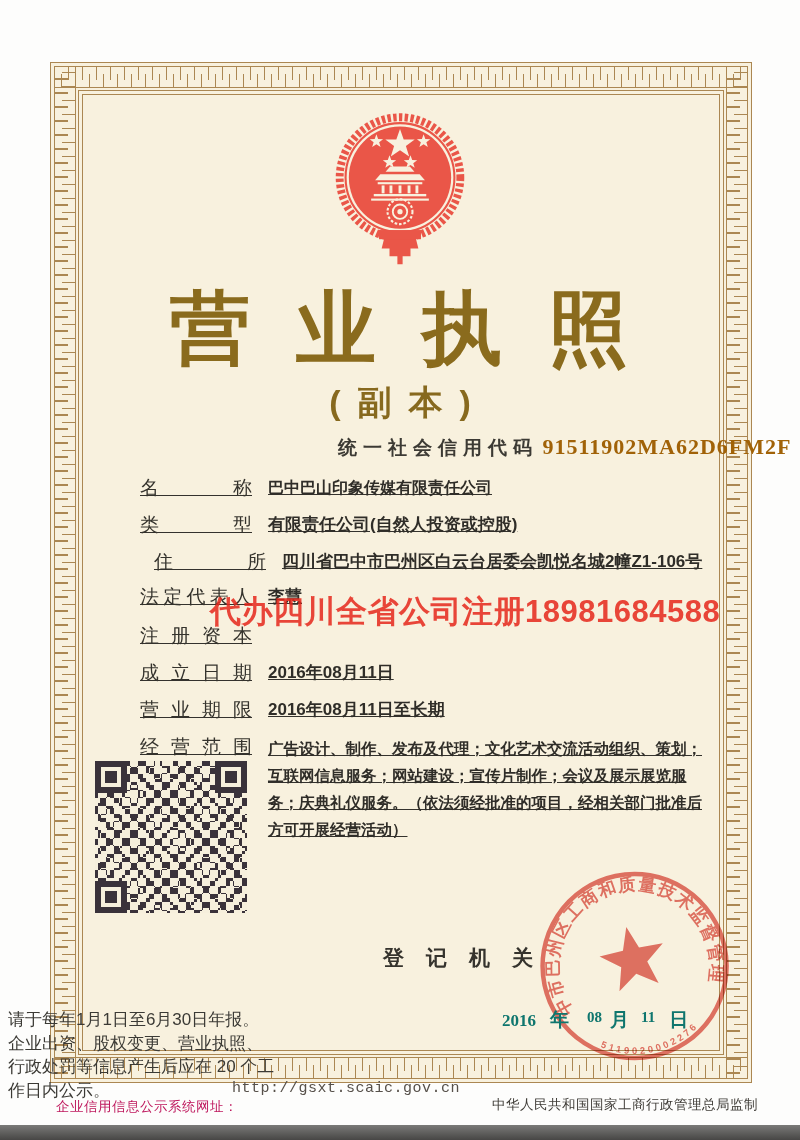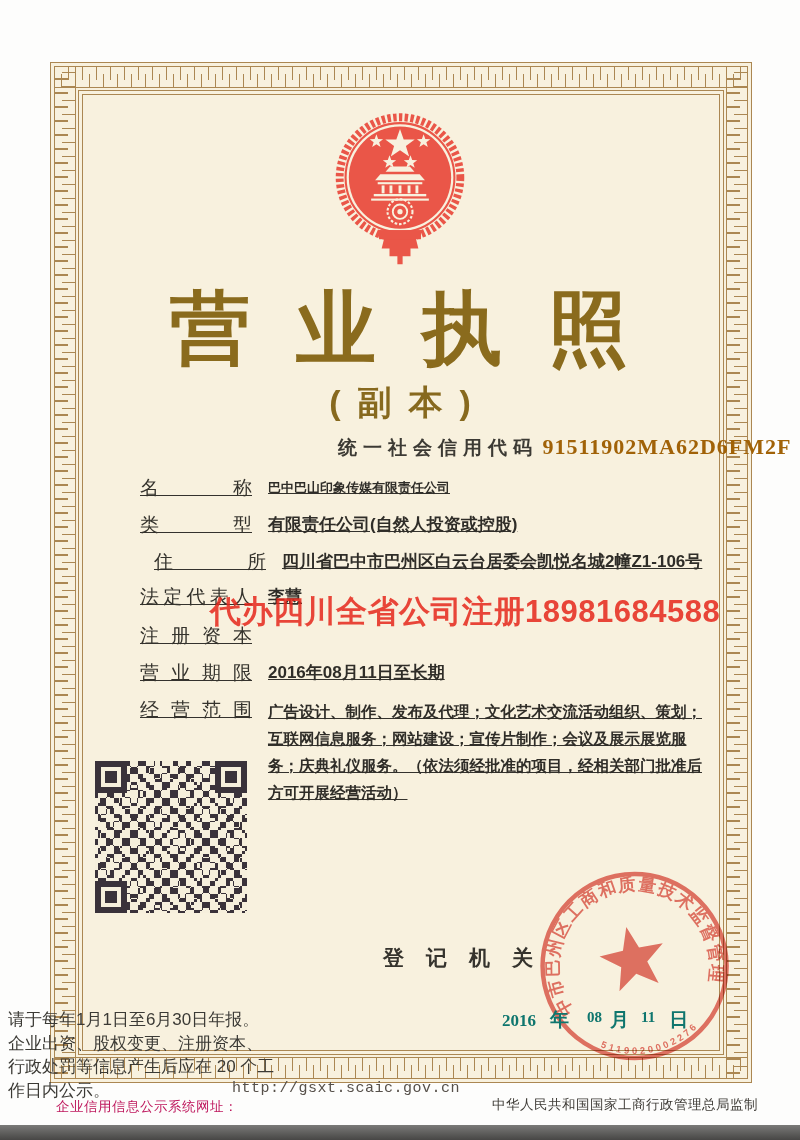--- a/index.html
+++ b/index.html
@@ -58,21 +58,21 @@
 
   
   .fields{position:absolute;left:140px;top:476px;width:575px;}
   .field-row{display:flex;align-items:flex-start;margin-bottom:13px;text-decoration:underline;}
   .field-label{
     flex:0 0 112px;margin-right:16px;
     font-size:19px;color:#35332d;line-height:24px;
     text-align:justify;text-align-last:justify;
   }
   .field-value{flex:1;font-size:17px;font-weight:600;color:#2f2d28;line-height:24px;}
-  .field-row.name .field-value{font-size:13px;font-weight:700;}
+  .field-row.name .field-value{font-size:16px;font-weight:700;}
   .field-row.scope .field-value{font-size:15.5px;line-height:27px;max-width:452px;}
   .field-row.addr{margin-bottom:11px;margin-left:14px;}
   .field-row.legal{margin-bottom:15px;}
 
   
   .watermark{
     position:absolute;left:210px;top:591px;white-space:nowrap;
     font-size:31px;font-weight:700;color:#e6281c;opacity:.85;letter-spacing:0.5px;
   }
 
@@ -182,20 +182,24 @@
     <div class="field-value">四川省巴中市巴州区白云台居委会凯悦名城2幢Z1-106号</div>
   </div>
   <div class="field-row legal">
     <div class="field-label">法定代表人</div>
     <div class="field-value">李慧</div>
   </div>
   <div class="field-row">
     <div class="field-label">注册资本</div>
   </div>
   <div class="field-row">
+    <div class="field-label">成立日期</div>
+    <div class="field-value">2016年08月11日</div>
+  </div>
+  <div class="field-row">
     <div class="field-label">营业期限</div>
     <div class="field-value">2016年08月11日至长期</div>
   </div>
   <div class="field-row scope">
     <div class="field-label">经营范围</div>
     <div class="field-value">广告设计、制作、发布及代理；文化艺术交流活动组织、策划；互联网信息服务；网站建设；宣传片制作；会议及展示展览服务；庆典礼仪服务。（依法须经批准的项目，经相关部门批准后方可开展经营活动）</div>
   </div>
 </div>
 
 <div class="watermark">代办四川全省公司注册18981684588</div>
@@ -222,21 +226,21 @@
     <textPath href="#sealArcBottom" startOffset="50%" text-anchor="middle">5119020002276</textPath>
   </text>
 </svg>
 
 <div class="date-row">
   <span class="num-big">2016</span><span class="sp14"></span><span class="unit">年</span><span class="sp18"></span><span class="num-small">08</span><span class="sp8"></span><span class="unit">月</span><span class="sp12"></span><span class="num-small">11</span><span class="sp14"></span><span class="unit">日</span>
 </div>
 
 <div class="notice">
   <div>请于每年1月1日至6月30日年报。</div>
-  <div>企业出资、股权变更、注册资本、</div>
+  <div>企业出资、股权变更、营业执照、</div>
   <div>行政处罚等信息产生后应在 20 个工</div>
   <div>作日内公示。</div>
 </div>
 <div class="site-label">企业信用信息公示系统网址：</div>
 <div class="site-url">http://gsxt.scaic.gov.cn</div>
 <div class="issuer">中华人民共和国国家工商行政管理总局监制</div>
 
 <div class="scan-edge"></div>
 
 </body></html>

